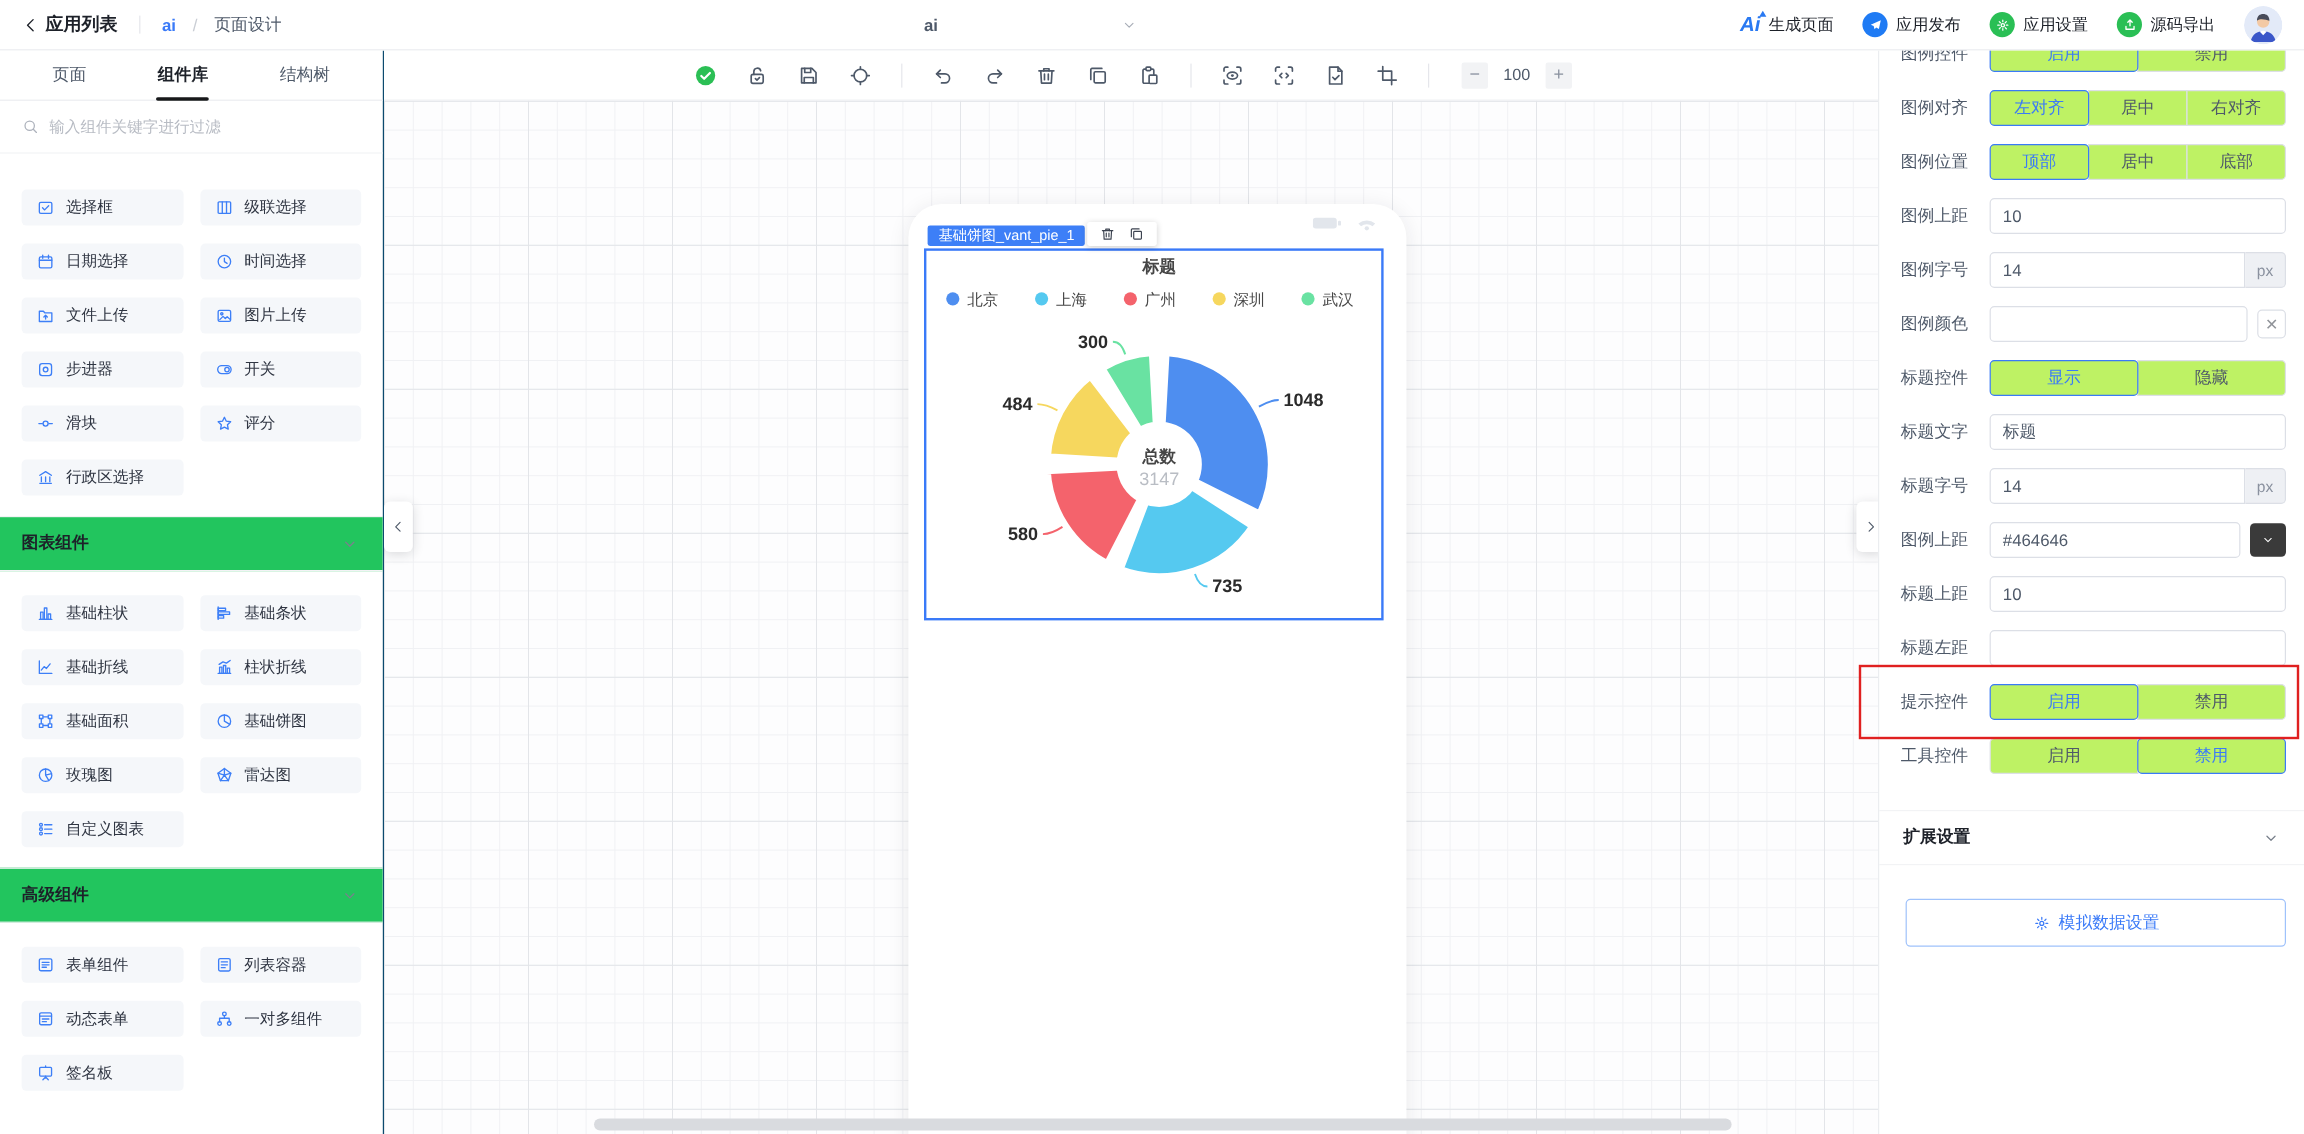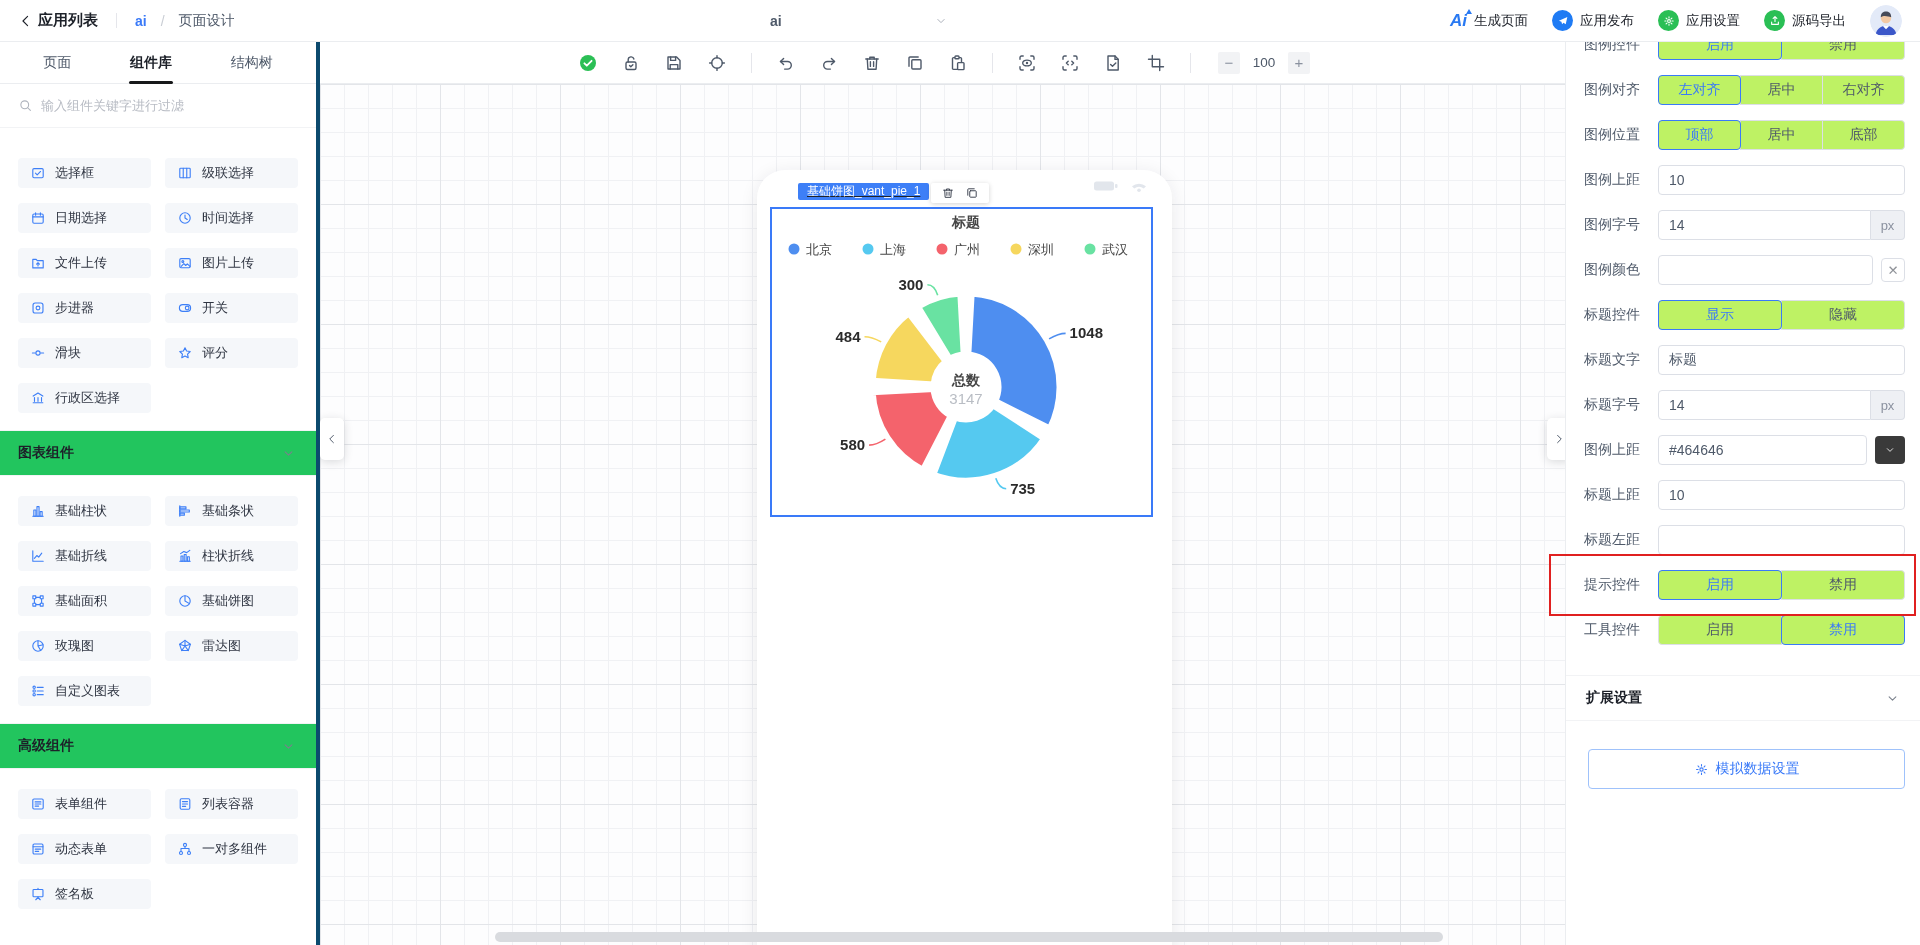--- a/index.html
+++ b/index.html
@@ -25,21 +25,21 @@
   .tb-right { margin-left:auto; display:flex; align-items:center; gap:24px; }
   .tb-action { display:flex; align-items:center; gap:7px; cursor:pointer; font-size:13.5px; color:#1d2129; }
   .circle-ic { width:21px; height:21px; border-radius:50%; display:flex; align-items:center; justify-content:center; }
   .ailogo { position:relative; color:#2979f2; font-weight:700; font-style:italic; font-size:17px; line-height:1; }
   .ailogo i { position:absolute; right:-5px; top:-3px; width:0; height:0; border-left:3px solid transparent;
               border-right:3px solid transparent; border-bottom:5px solid #2979f2; }
   .avatar { width:32px; height:32px; border-radius:50%; overflow:hidden; cursor:pointer; flex:none; }
 
   
   .sidebar { position:absolute; left:0; top:42px; bottom:0; width:320px; background:#fff;
-             border-right:4px solid #0c4a6e; display:flex; flex-direction:column; z-index:20; }
+             border-right:1px solid #0c4a6e; display:flex; flex-direction:column; z-index:20; }
   .sb-tabs { height:42px; flex:none; border-bottom:1px solid #ebedf0; display:flex; align-items:center;
              justify-content:space-around; padding:0 14px; }
   .sb-tab { position:relative; height:42px; display:flex; align-items:center; color:#4e5969; cursor:pointer; }
   .sb-tab.active { color:#1d2129; font-weight:700; }
   .sb-tab.active::after { content:""; position:absolute; left:50%; transform:translateX(-50%); bottom:0;
                           width:44px; height:3px; background:#17181a; border-radius:2px; }
   .sb-search { height:44px; flex:none; border-bottom:1px solid #f2f3f5; display:flex; align-items:center; gap:8px; padding:0 18px; }
   .sb-search .icn { color:#adb2bc; }
   .sb-search input { border:none; outline:none; flex:1; font-size:13px; color:#1d2129; background:transparent; }
   .sb-search input::placeholder { color:#b8bcc4; }
@@ -71,21 +71,21 @@
       linear-gradient(#e3e5e9 1px, transparent 1px),
       linear-gradient(90deg, #e3e5e9 1px, transparent 1px),
       linear-gradient(#f0f1f4 1px, transparent 1px),
       linear-gradient(90deg, #f0f1f4 1px, transparent 1px);
     background-size:120px 120px, 120px 120px, 24px 24px, 24px 24px; }
 
   .phone { position:absolute; left:437px; top:86px; width:415px; height:800px; background:#fff;
            border-radius:28px 28px 0 0; box-shadow:0 3px 18px rgba(31,35,41,.09); }
   .statusbar { position:absolute; right:24px; top:9px; }
 
-  .badge-bar { position:absolute; left:478px; top:99px; height:22px; display:flex; align-items:flex-start; z-index:3;text-decoration:underline; }
+  .badge-bar { position:absolute; left:453px; top:99px; height:22px; display:flex; align-items:flex-end; z-index:3; }
   .badge { background:#3d7ff7; color:#fff; font-size:12px; display:flex; align-items:center; padding:0 9px;
            border-radius:2px; white-space:nowrap; }
   .badge-tools { background:#fff; box-shadow:0 1px 5px rgba(0,0,0,.18); border-radius:2px; display:flex;
                  align-items:center; gap:4px; padding:0 7px; margin-left:2px; }
   .badge-tools .cv-btn { width:20px; height:20px; color:#3c4350; }
 
   .chart-card { position:absolute; left:450px; top:123px; width:383px; height:310px; background:#fff;
                 border:2px solid #3a7af8; z-index:2; cursor:pointer; }
   .chart-card svg { display:block; }
 

